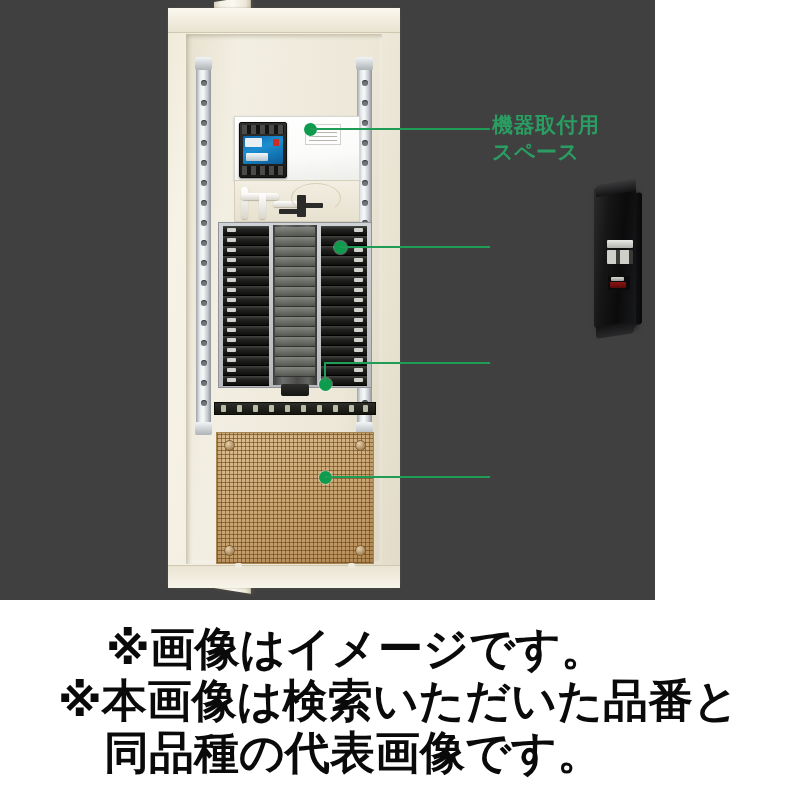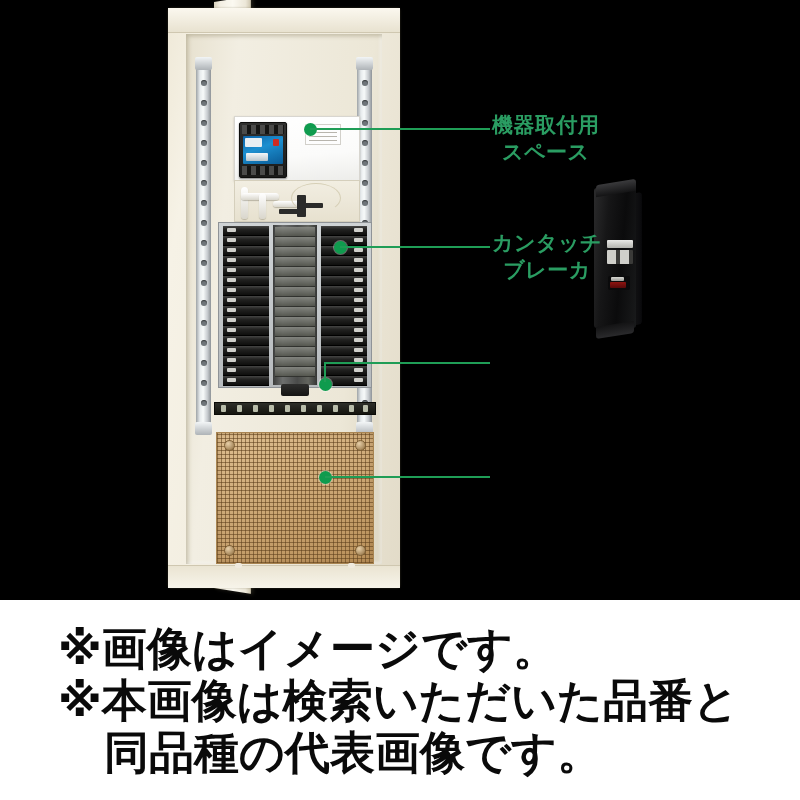--- a/index.html
+++ b/index.html
@@ -18,23 +18,22 @@
   #stage {
     position: absolute;
     left: 0; top: 0;
     width: 800px; height: 800px;
   }
 
   
   #photo {
     position: absolute;
     left: 0; top: 0;
-    width: 800px; height: 600px;
-    background: #000000;
-    text-align: center;
+    width: 655px; height: 600px;
+    background: #404040;
   }
 
   
   .cabinet {
     position: absolute;
     left: 168px; top: 8px;
     width: 250px; height: 580px;
   }
 
   
@@ -411,21 +410,21 @@
   .notice-line {
     position: absolute;
     left: 58px;
     color: #0a0a0a;
     font-size: 45px;
     line-height: 50px;
     font-weight: 700;
     letter-spacing: 0px;
     white-space: nowrap;
   }
-  .notice-line.l1 { top: 24px; }
+  .notice-line.l1 { top: 24px; margin-left: 48px; }
   .notice-line.l2 { top: 76px; }
   .notice-line.l3 { top: 128px; left: 104px; }
 </style>
 </head>
 <body>
 
 <div id="stage">
 
   <div id="photo">
 
@@ -620,22 +619,20 @@
       <div class="prod-foot"></div>
     </div>
 
     <div class="callout-dot" style="left:304px; top:123px;"></div>
     <div class="callout-line" style="left:310px; top:128px; width:180px;"></div>
     <div class="callout-text" style="left:492px; top:112px;">機器取付用
 スペース</div>
 
     <div class="callout-dot" style="left:334px; top:241px;"></div>
     <div class="callout-line" style="left:340px; top:246px; width:150px;"></div>
-    <div class="callout-text" style="left:492px; top:230px;">カンタッチ
-ブレーカ</div>
 
     <div class="callout-dot" style="left:319px; top:378px;"></div>
     <div class="callout-vline" style="left:324px; top:362px; height:20px;"></div>
     <div class="callout-line" style="left:324px; top:362px; width:166px;"></div>
 
     <div class="callout-dot" style="left:319px; top:471px;"></div>
     <div class="callout-line" style="left:325px; top:476px; width:165px;"></div>
 
   </div>
 

